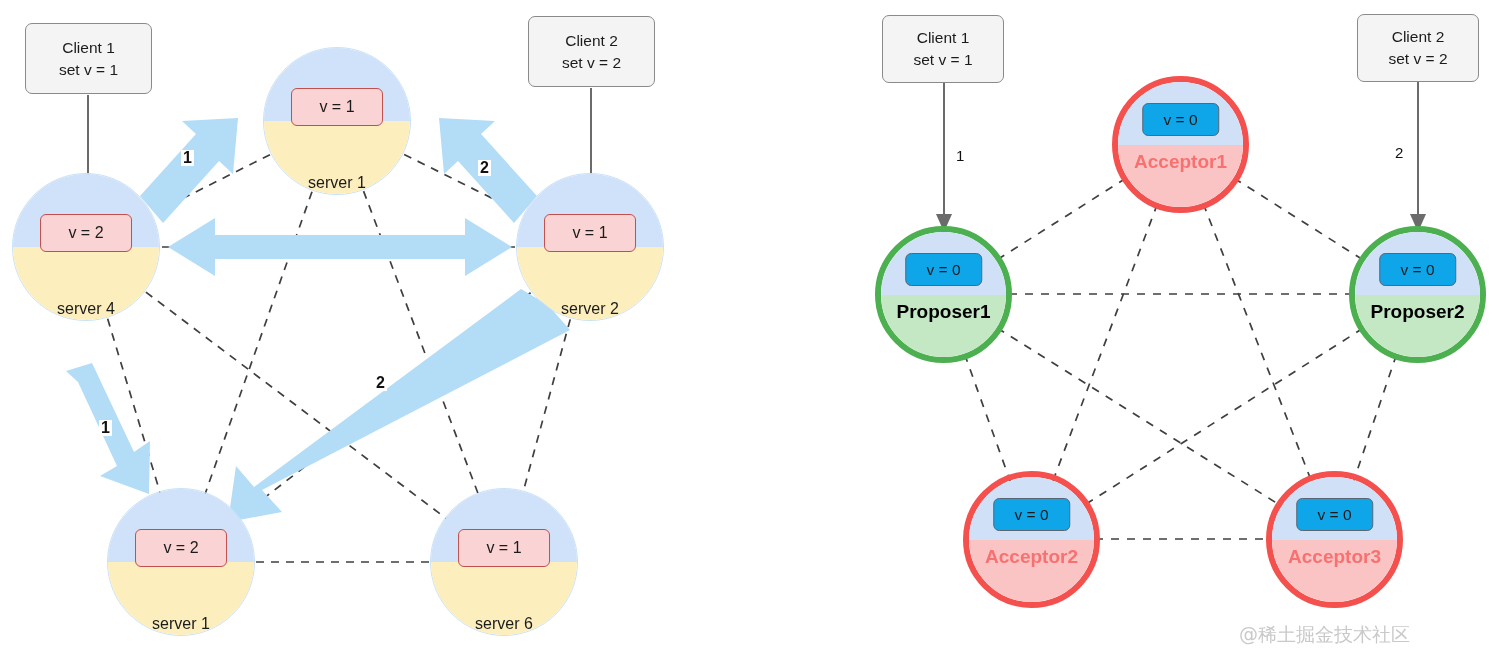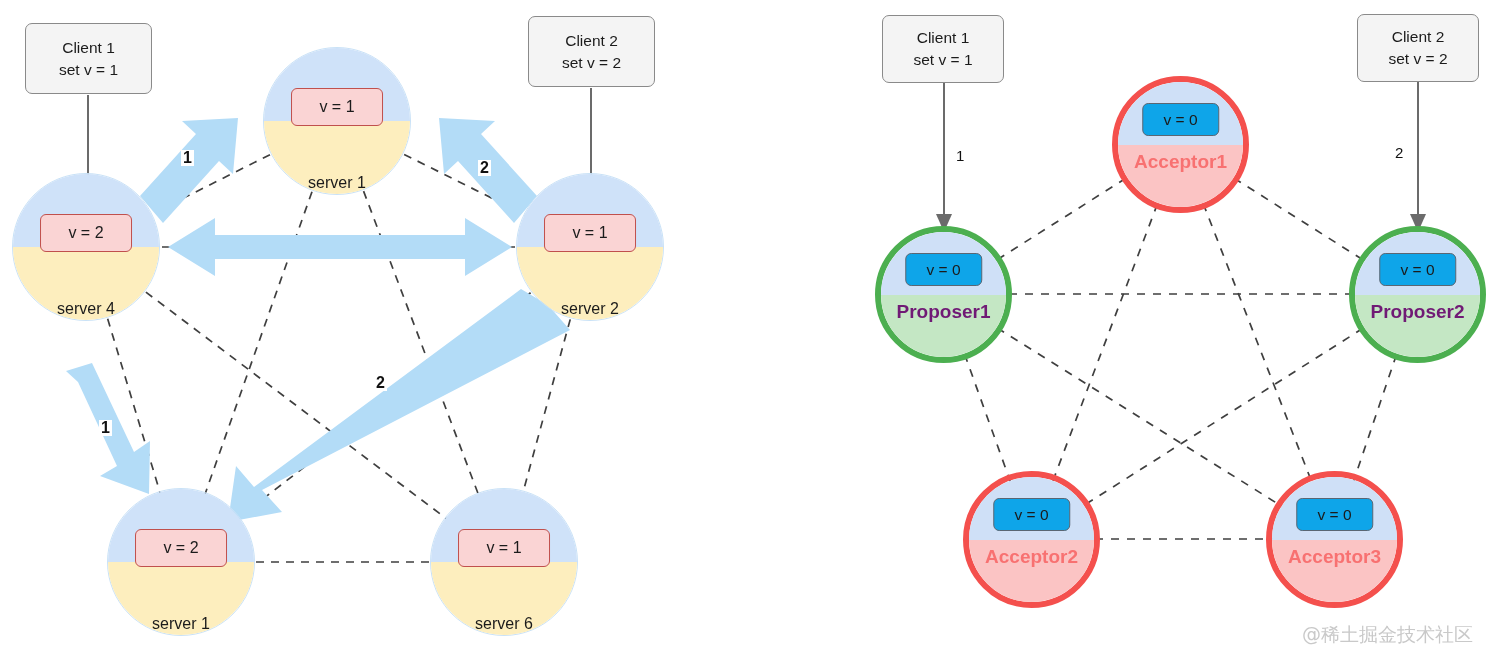--- a/index.html
+++ b/index.html
@@ -125,21 +125,21 @@
     color: #1b1b1b;
     font-size: 15.5px;
   }
   .node.paxos .nodelabel {
     top: 55%;
     font-size: 19px;
     font-weight: bold;
   }
   .node.paxos.proposer { border-color: #4caf50; }
   .node.paxos.proposer .half-bottom { background: #c4e7c4; }
-  .node.paxos.proposer .nodelabel { color: #701a75; }
+  .node.paxos.proposer .nodelabel { color: #000000; }
   .node.paxos.acceptor { border-color: #f4504d; }
   .node.paxos.acceptor .half-bottom { background: #fbc4c4; }
   .node.paxos.acceptor .nodelabel { color: #f87171; }
 
   
   .edge-label {
     position: absolute;
     color: #111111;
     font-size: 16px;
     font-weight: bold;
@@ -338,15 +338,15 @@
     </div>
 
     <div class="node paxos acceptor" style="left:506px; top:471px; width:137px; height:137px;">
       <div class="half-top"></div>
       <div class="half-bottom"></div>
       <div class="vbadge">v = 0</div>
       <div class="nodelabel">Acceptor3</div>
     </div>
   </div>
 
-  <div id="watermark" style="left:1302px; top:622px;">@稀土掘金技术社区</div>
+  <div id="watermark" style="left:1239px; top:622px;">@稀土掘金技术社区</div>
 
 </div>
 
 </body></html>

